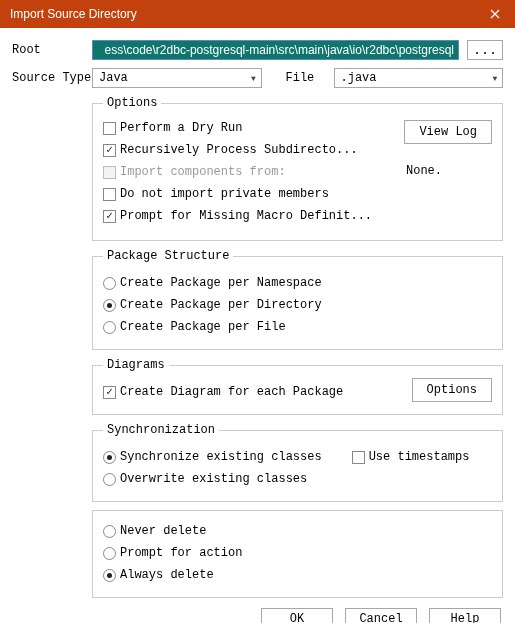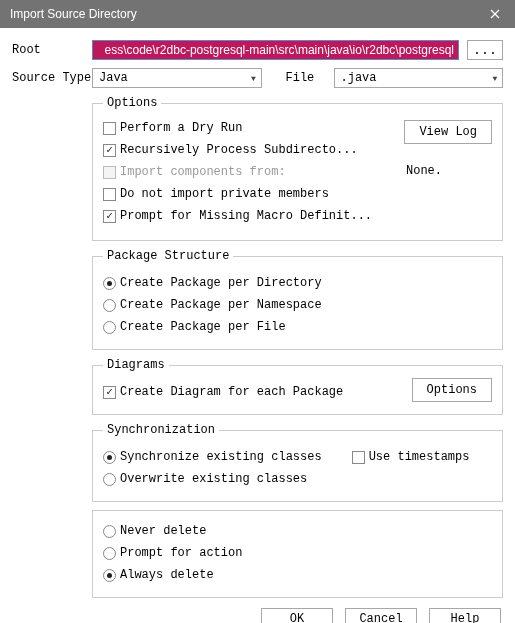--- a/index.html
+++ b/index.html
@@ -6,21 +6,21 @@
 body {
   margin: 0;
   font-family: "SimSun", "Courier New", monospace;
   font-size: 12px;
   background: #fff;
   width: 515px;
   height: 623px;
   overflow: hidden;
 }
 .titlebar {
-  background: #737373;
+  background: #c2410c;
   color: #fff;
   height: 28px;
   display: flex;
   align-items: center;
   justify-content: space-between;
   padding-left: 10px;
   font-family: "Segoe UI", sans-serif;
   font-size: 12px;
 }
 .titlebar-close {
@@ -38,21 +38,21 @@
 .row {
   display: flex;
   align-items: center;
   margin-bottom: 8px;
 }
 .lbl-col {
   width: 80px;
 }
 .root-input {
   flex: 1;
-  background: #be185d;
+  background: #0f766e;
   color: #fff;
   border: 1px solid #5b8bbd;
   height: 20px;
   padding: 1px 4px;
   font-family: Arial, sans-serif;
   font-size: 12px;
   text-align: right;
 }
 .root-input::selection { background: #0078d7; color: #fff; }
 .browse-btn {
@@ -217,26 +217,26 @@
     </div>
     <div class="opt-row">
       <span class="checkbox checked"></span>
       <span class="opt-label">Prompt for Missing Macro Definit...</span>
     </div>
   </fieldset>
 
   <fieldset>
     <legend>Package Structure</legend>
     <div class="opt-row">
+      <span class="radio"></span>
+      <span class="opt-label">Create Package per Namespace</span>
+    </div>
+    <div class="opt-row">
       <span class="radio checked"></span>
       <span class="opt-label">Create Package per Directory</span>
-    </div>
-    <div class="opt-row">
-      <span class="radio"></span>
-      <span class="opt-label">Create Package per Namespace</span>
     </div>
     <div class="opt-row">
       <span class="radio"></span>
       <span class="opt-label">Create Package per File</span>
     </div>
   </fieldset>
 
   <fieldset style="position:relative;">
     <legend>Diagrams</legend>
     <button class="opt-btn options-btn">Options</button>

